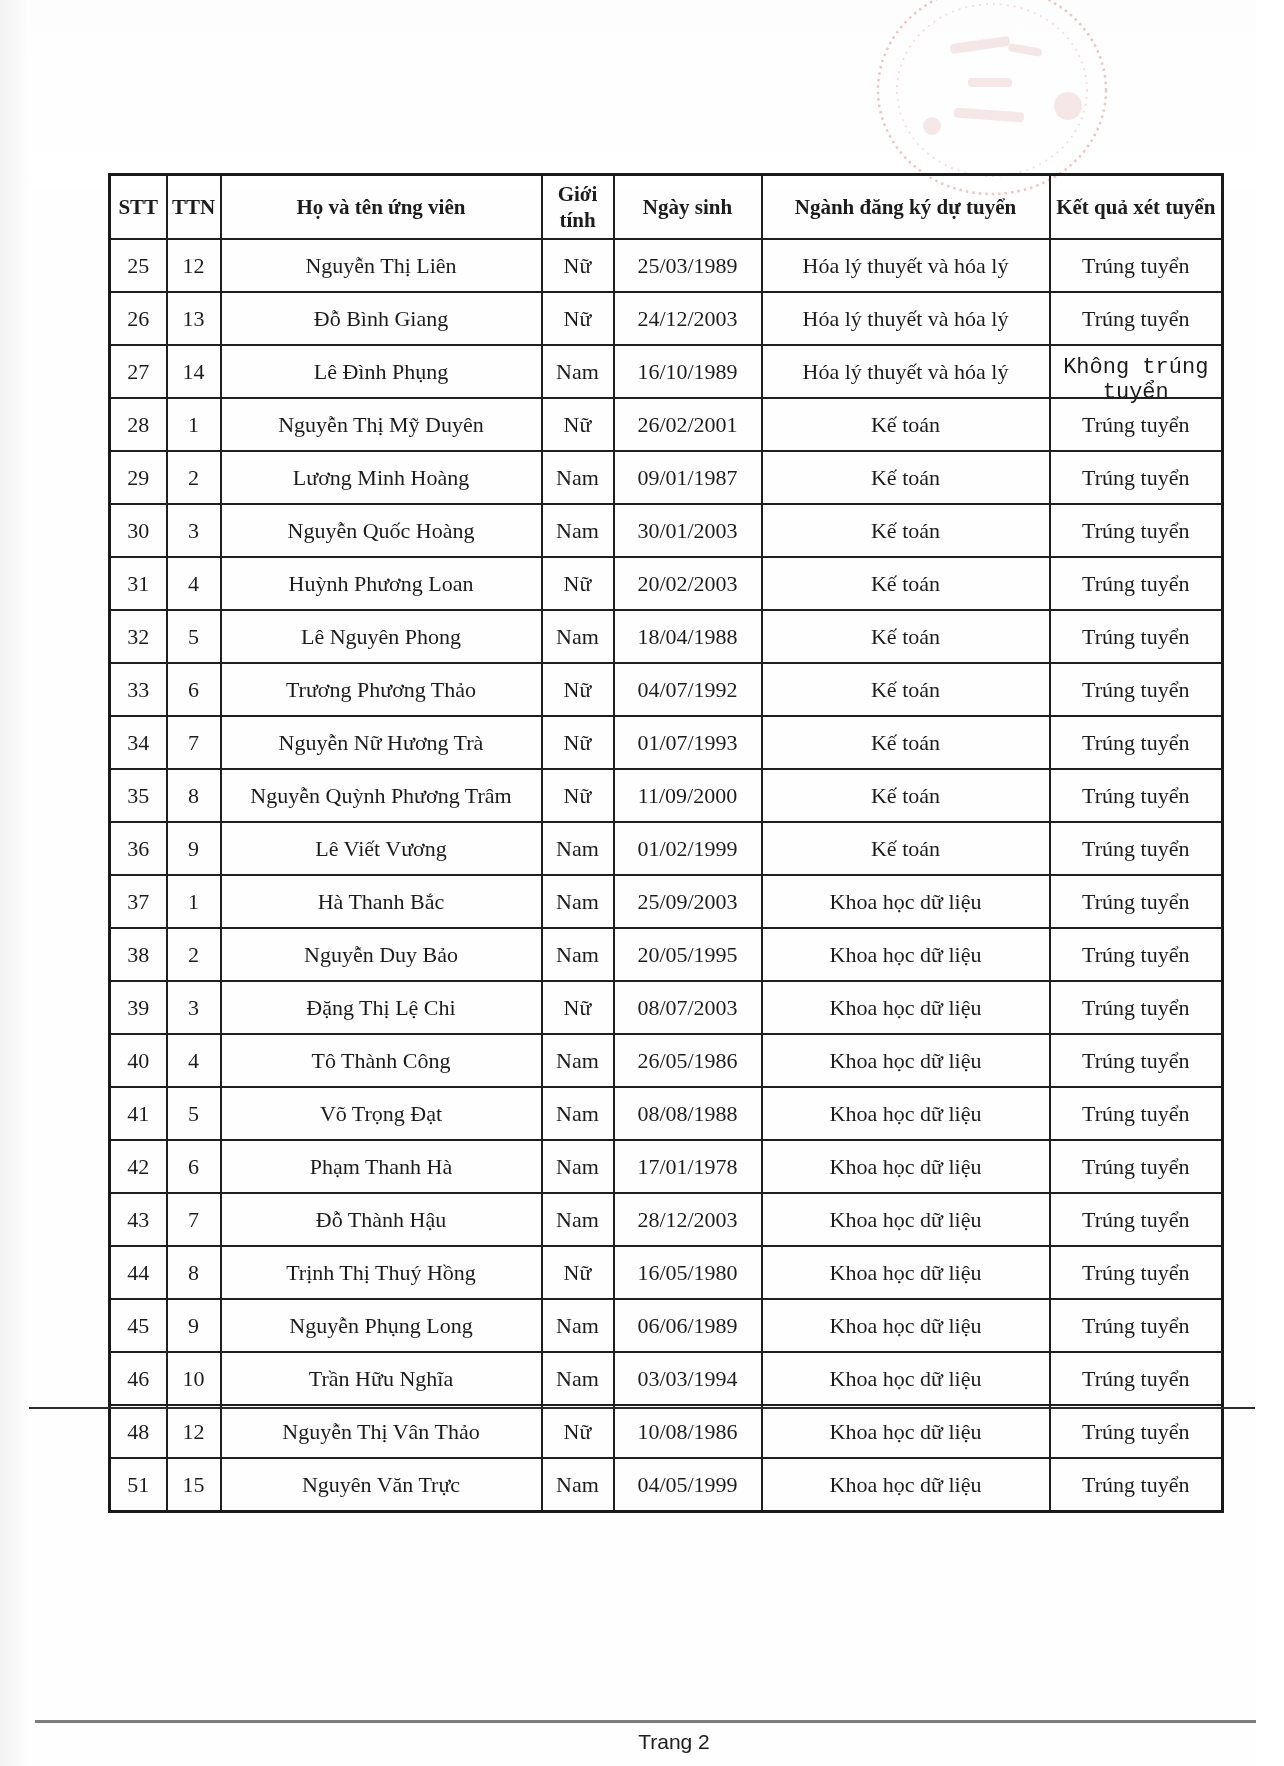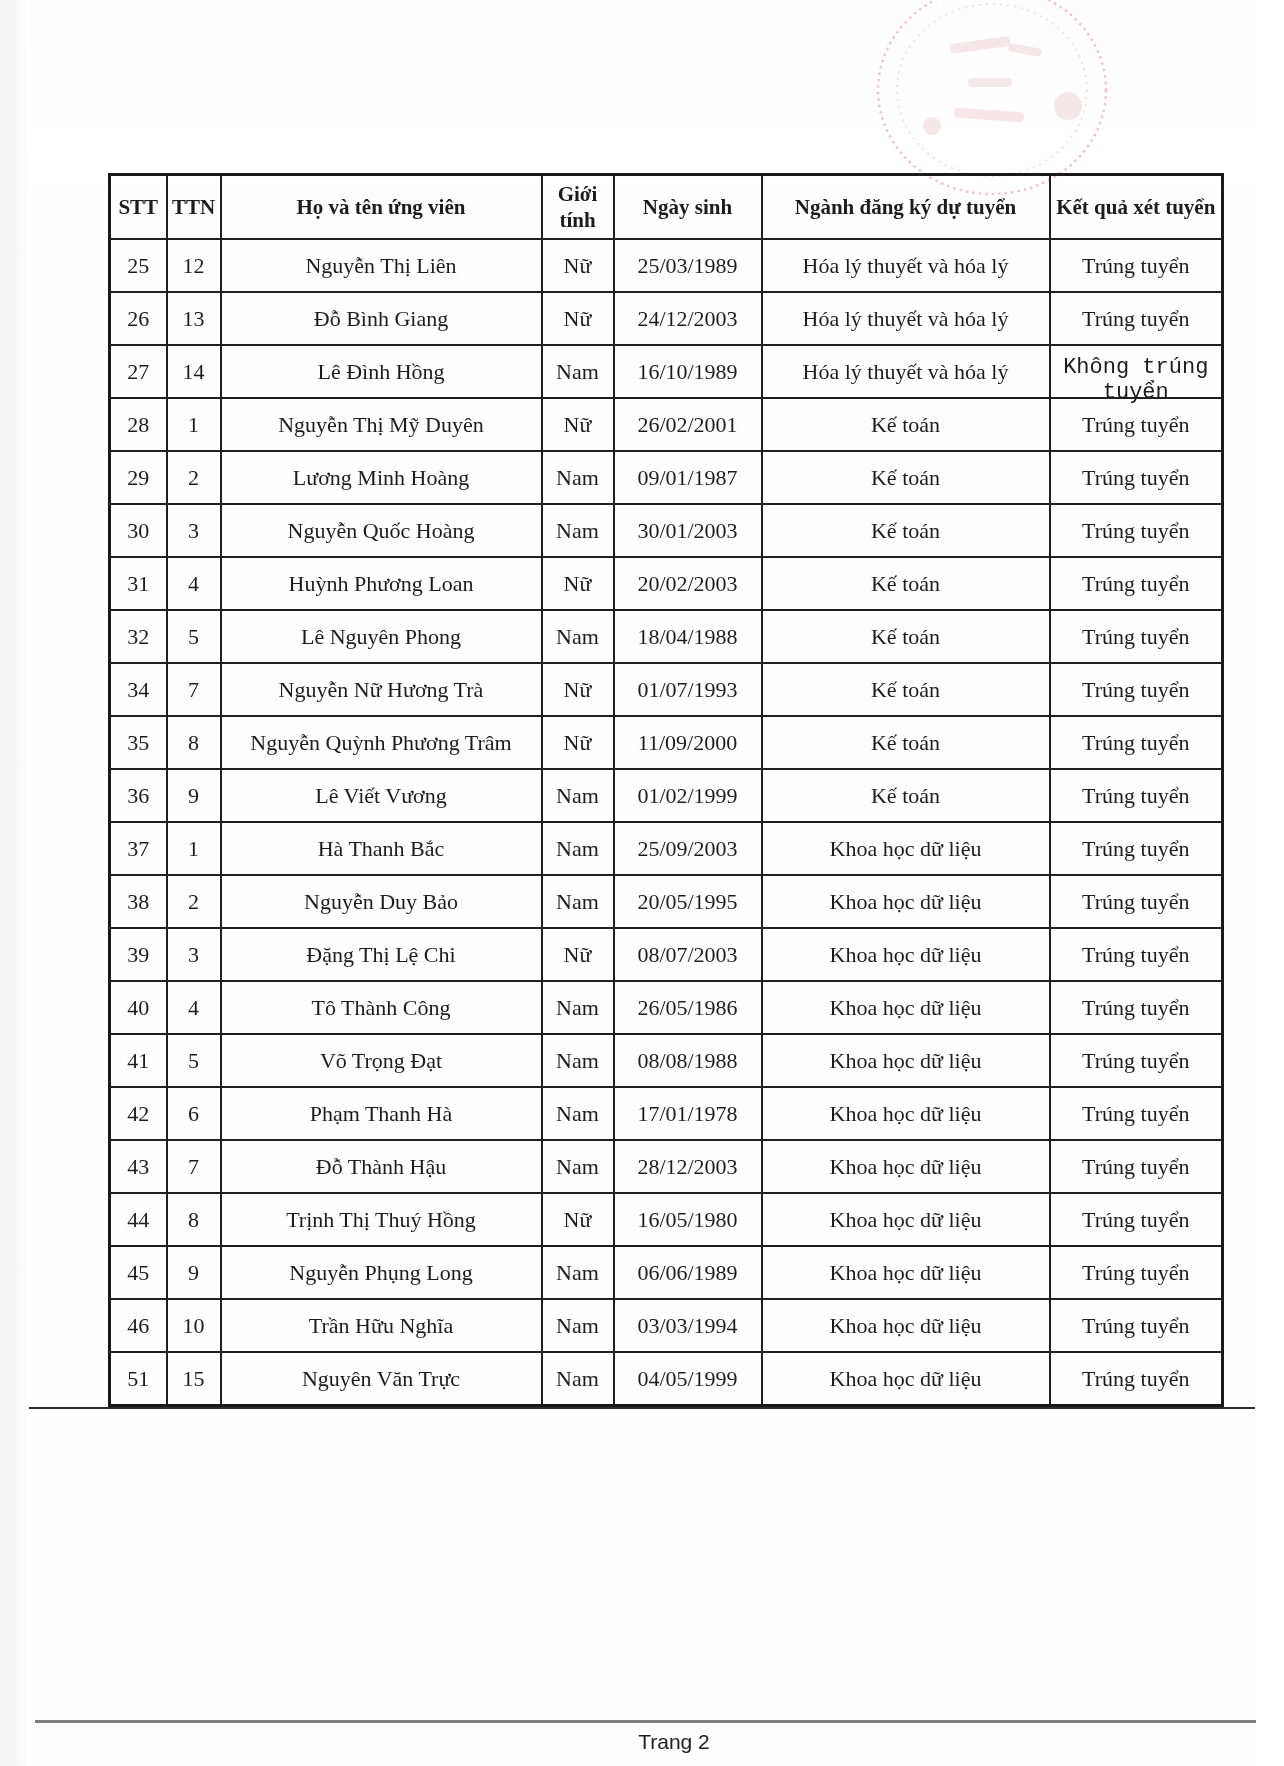--- a/index.html
+++ b/index.html
@@ -132,21 +132,21 @@
           <td class="col-ttn">13</td>
           <td class="col-name">Đỗ Bình Giang</td>
           <td class="col-gender">Nữ</td>
           <td class="col-dob">24/12/2003</td>
           <td class="col-major">Hóa lý thuyết và hóa lý</td>
           <td class="col-result">Trúng tuyển</td>
         </tr>
         <tr>
           <td class="col-stt">27</td>
           <td class="col-ttn">14</td>
-          <td class="col-name">Lê Đình Hồng</td>
+          <td class="col-name">Lê Đình Phụng</td>
           <td class="col-gender">Nam</td>
           <td class="col-dob">16/10/1989</td>
           <td class="col-major">Hóa lý thuyết và hóa lý</td>
           <td class="col-result two-line-result">
             <span class="inner">Không trúng tuyển</span>
           </td>
         </tr>
         <tr>
           <td class="col-stt">28</td>
           <td class="col-ttn">1</td>
@@ -186,20 +186,29 @@
         <tr>
           <td class="col-stt">32</td>
           <td class="col-ttn">5</td>
           <td class="col-name">Lê Nguyên Phong</td>
           <td class="col-gender">Nam</td>
           <td class="col-dob">18/04/1988</td>
           <td class="col-major">Kế toán</td>
           <td class="col-result">Trúng tuyển</td>
         </tr>
         <tr>
+          <td class="col-stt">33</td>
+          <td class="col-ttn">6</td>
+          <td class="col-name">Trương Phương Thảo</td>
+          <td class="col-gender">Nữ</td>
+          <td class="col-dob">04/07/1992</td>
+          <td class="col-major">Kế toán</td>
+          <td class="col-result">Trúng tuyển</td>
+        </tr>
+        <tr>
           <td class="col-stt">34</td>
           <td class="col-ttn">7</td>
           <td class="col-name">Nguyễn Nữ Hương Trà</td>
           <td class="col-gender">Nữ</td>
           <td class="col-dob">01/07/1993</td>
           <td class="col-major">Kế toán</td>
           <td class="col-result">Trúng tuyển</td>
         </tr>
         <tr>
           <td class="col-stt">35</td>
@@ -303,20 +312,29 @@
         <tr>
           <td class="col-stt">46</td>
           <td class="col-ttn">10</td>
           <td class="col-name">Trần Hữu Nghĩa</td>
           <td class="col-gender">Nam</td>
           <td class="col-dob">03/03/1994</td>
           <td class="col-major">Khoa học dữ liệu</td>
           <td class="col-result">Trúng tuyển</td>
         </tr>
         <tr>
+          <td class="col-stt">48</td>
+          <td class="col-ttn">12</td>
+          <td class="col-name">Nguyễn Thị Vân Thảo</td>
+          <td class="col-gender">Nữ</td>
+          <td class="col-dob">10/08/1986</td>
+          <td class="col-major">Khoa học dữ liệu</td>
+          <td class="col-result">Trúng tuyển</td>
+        </tr>
+        <tr>
           <td class="col-stt">51</td>
           <td class="col-ttn">15</td>
           <td class="col-name">Nguyên Văn Trực</td>
           <td class="col-gender">Nam</td>
           <td class="col-dob">04/05/1999</td>
           <td class="col-major">Khoa học dữ liệu</td>
           <td class="col-result">Trúng tuyển</td>
         </tr>
       </tbody>
   </table>

